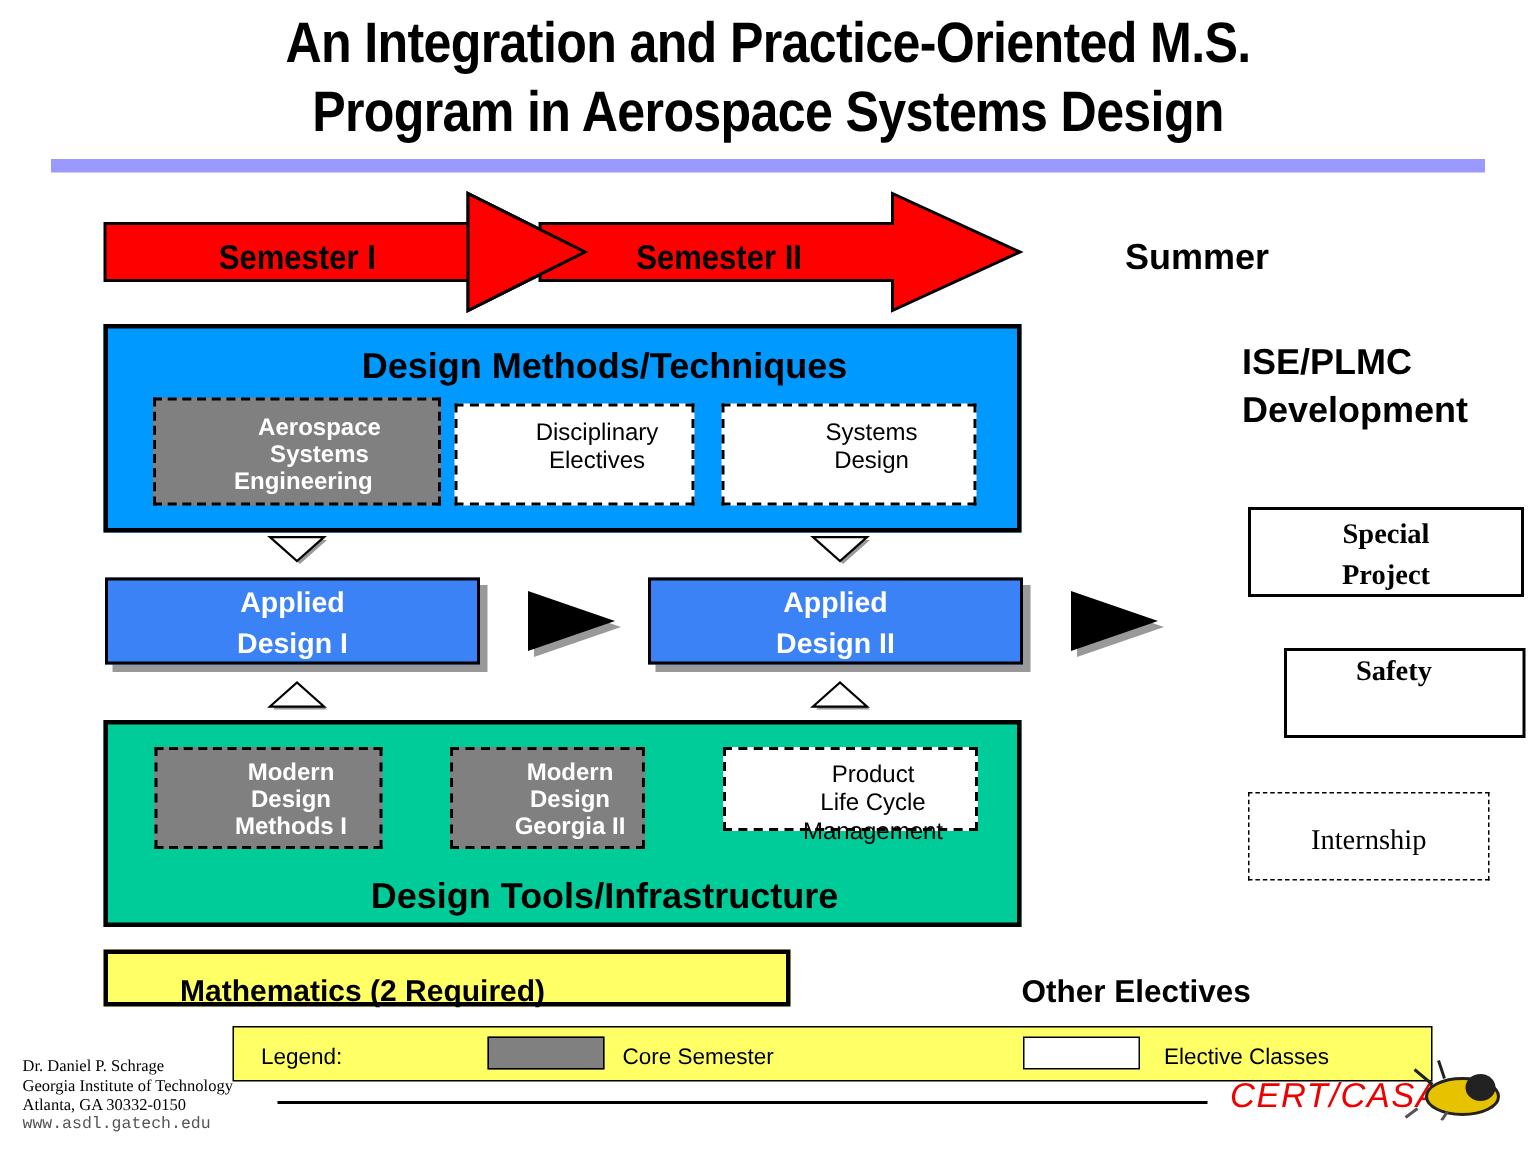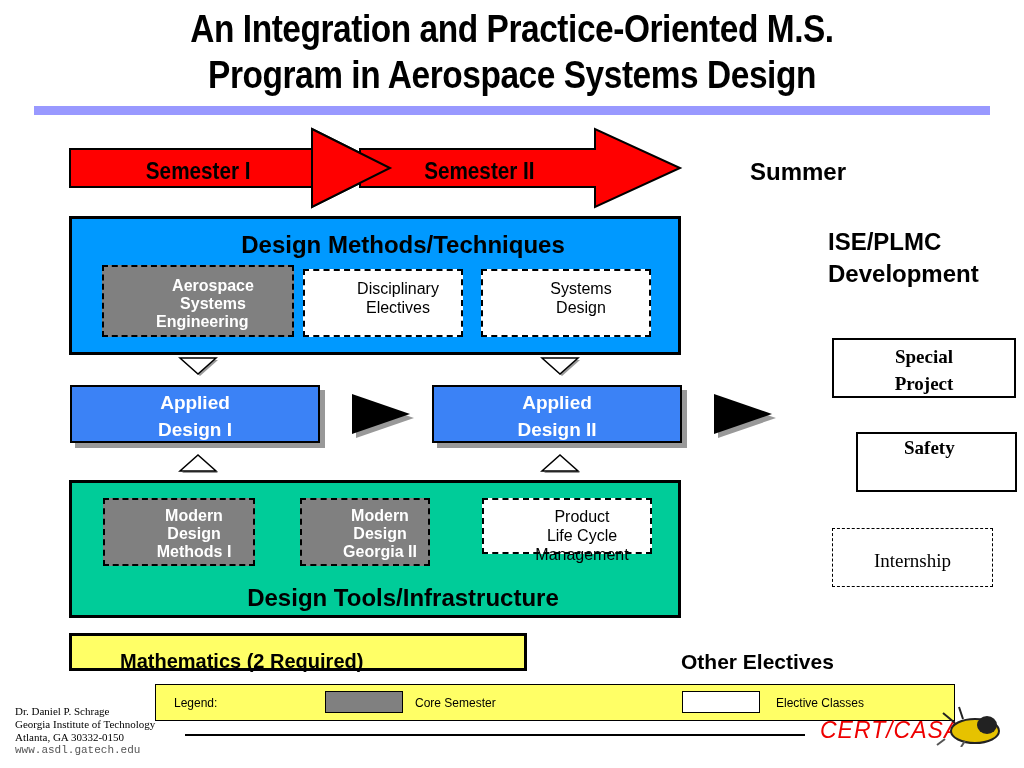--- a/index.html
+++ b/index.html
@@ -29,21 +29,21 @@
              text-align:center; padding-top:2px; box-shadow:5px 5px 0 #999; }
 
   .rbox { position:absolute; box-sizing:border-box; border:2px solid #000; background:#fff;
           font-family:"Liberation Serif", serif; font-size:19px; line-height:27px; text-align:center; }
 
   .math { left:69px; top:633px; width:458px; height:38px; background:#ffff66; border:3px solid #000; box-sizing:border-box; }
   .math-label { left:120px; top:650px; font-weight:bold; font-size:20px; }
   .other { left:681px; top:650px; font-weight:bold; font-size:21px; }
 
   .legend { left:155px; top:684px; width:800px; height:37px; background:#ffff66; border:1.5px solid #000; box-sizing:border-box; }
-  .legend span { position:absolute; top:11px; font-size:12px; }
+  .legend span { position:absolute; top:11px; font-size:15px; }
 
   .footer-line { left:185px; top:734px; width:620px; height:1.5px; background:#000; }
   .footer { left:15px; top:705px; font-family:"Liberation Serif", serif; font-size:11px; line-height:13px; color:#000; }
   .footer .mono { font-family:"Liberation Mono", monospace; color:#555; }
   .cert { left:820px; top:717px; color:#ee0000; font-weight:normal; font-style:italic; font-size:23px; letter-spacing:1px; }
 </style>
 </head>
 <body>
 
 <div class="abs title">

